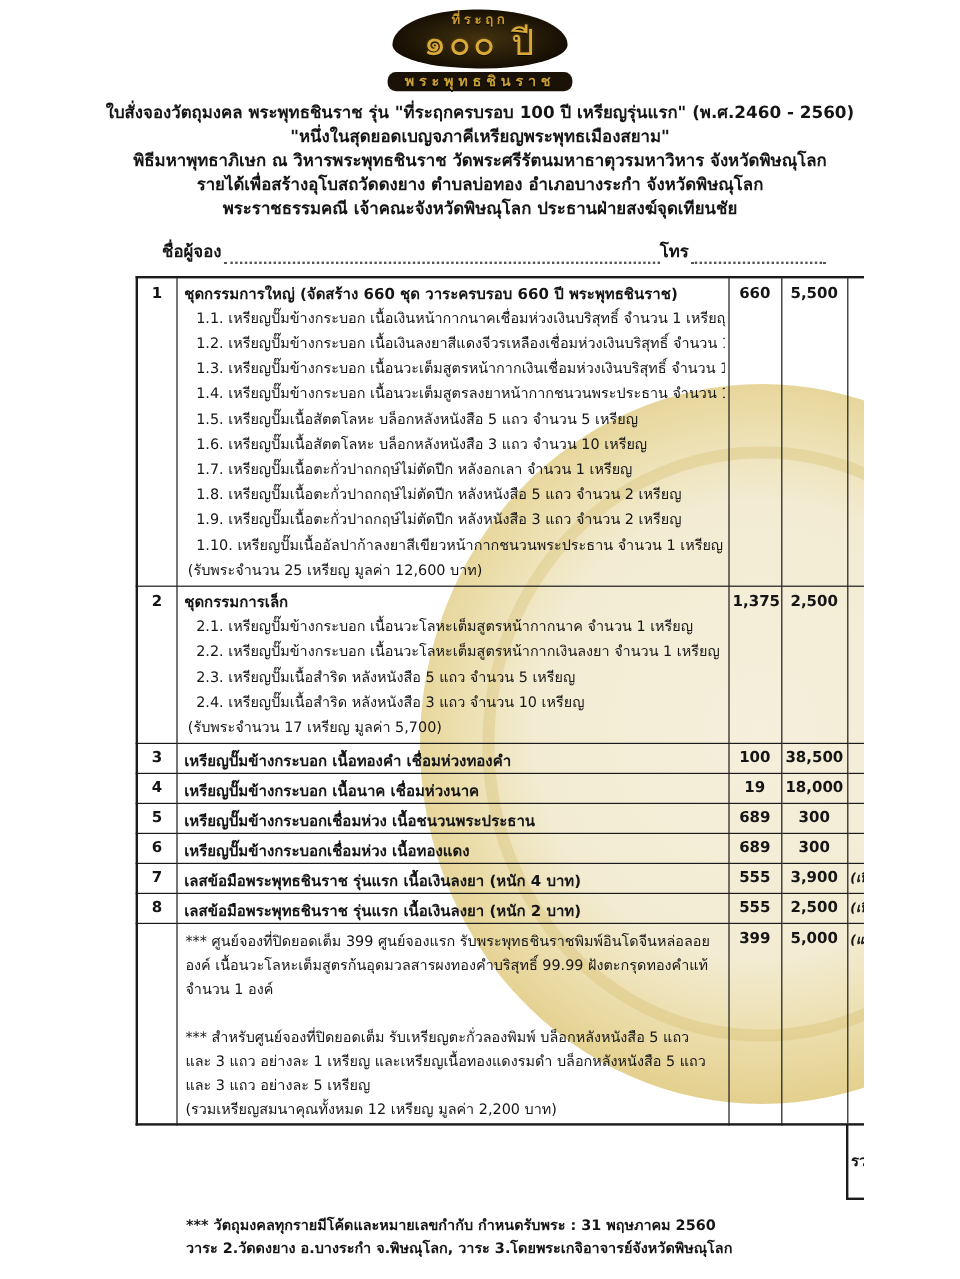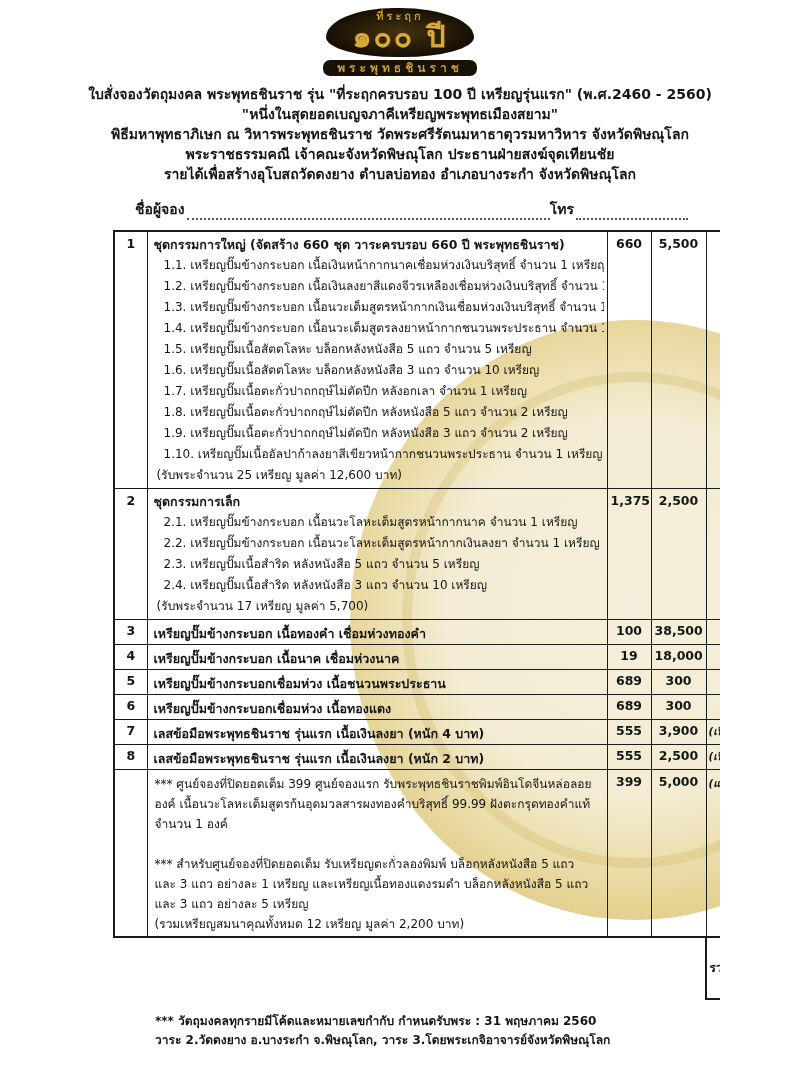--- a/index.html
+++ b/index.html
@@ -17,21 +17,21 @@
   .watermark::after { content:""; position:absolute; inset:52px; border-radius:50%;
     border:10px solid rgba(205,174,80,0.25); }
   .content { position:relative; z-index:1; }
 
   
   .logo-wrap { text-align:center; padding-top:8px; line-height:1; }
   .logo-plate { display:inline-block; background:radial-gradient(#43320f,#140d03 75%);
     border-radius:48% 52% 50% 50% / 62% 62% 42% 42%; padding:3px 26px 5px; position:relative; }
   .logo-top { display:block; font-size:11px; color:#c89a2e; letter-spacing:3px;
     text-shadow:0 1px 0 #000; font-weight:700; }
-  .logo-main { display:block; font-size:30px; font-weight:700; color:#d9a93a;
+  .logo-main { display:block; font-size:30px; font-weight:400; color:#d9a93a;
     text-shadow:0 1px 1px #000, 0 0 2px #7a5a12; letter-spacing:2px; }
   .logo-banner { display:inline-block; margin-top:3px; background:#1a1206; color:#c89f33;
     font-size:12px; font-weight:700; letter-spacing:4px; padding:2px 14px; border-radius:7px;
     text-shadow:0 1px 0 #000; }
 
   
   .titles { margin-top:8px; text-align:center; }
   .title-line { font-size:14px; font-weight:600; line-height:20px; white-space:nowrap; }
 
   
@@ -86,22 +86,22 @@
         <span class="logo-main">๑๐๐ ปี</span>
       </div>
       <br>
       <span class="logo-banner">พระพุทธชินราช</span>
     </div>
 
     <div class="titles">
       <div class="title-line">ใบสั่งจองวัตถุมงคล พระพุทธชินราช รุ่น "ที่ระฤกครบรอบ 100 ปี เหรียญรุ่นแรก" (พ.ศ.2460 - 2560)</div>
       <div class="title-line">"หนึ่งในสุดยอดเบญจภาคีเหรียญพระพุทธเมืองสยาม"</div>
       <div class="title-line">พิธีมหาพุทธาภิเษก ณ วิหารพระพุทธชินราช วัดพระศรีรัตนมหาธาตุวรมหาวิหาร จังหวัดพิษณุโลก</div>
+      <div class="title-line">รายได้เพื่อสร้างอุโบสถวัดดงยาง ตำบลบ่อทอง อำเภอบางระกำ จังหวัดพิษณุโลก</div>
       <div class="title-line">พระราชธรรมคณี เจ้าคณะจังหวัดพิษณุโลก ประธานฝ่ายสงฆ์จุดเทียนชัย</div>
-      <div class="title-line">รายได้เพื่อสร้างอุโบสถวัดดงยาง ตำบลบ่อทอง อำเภอบางระกำ จังหวัดพิษณุโลก</div>
     </div>
 
     <div class="fill-line">
       <span class="lbl">ชื่อผู้จอง</span>
       <span class="dots"></span>
       <span class="lbl">โทร</span>
       <span class="dots phone"></span>
     </div>
 
     <table class="order">

